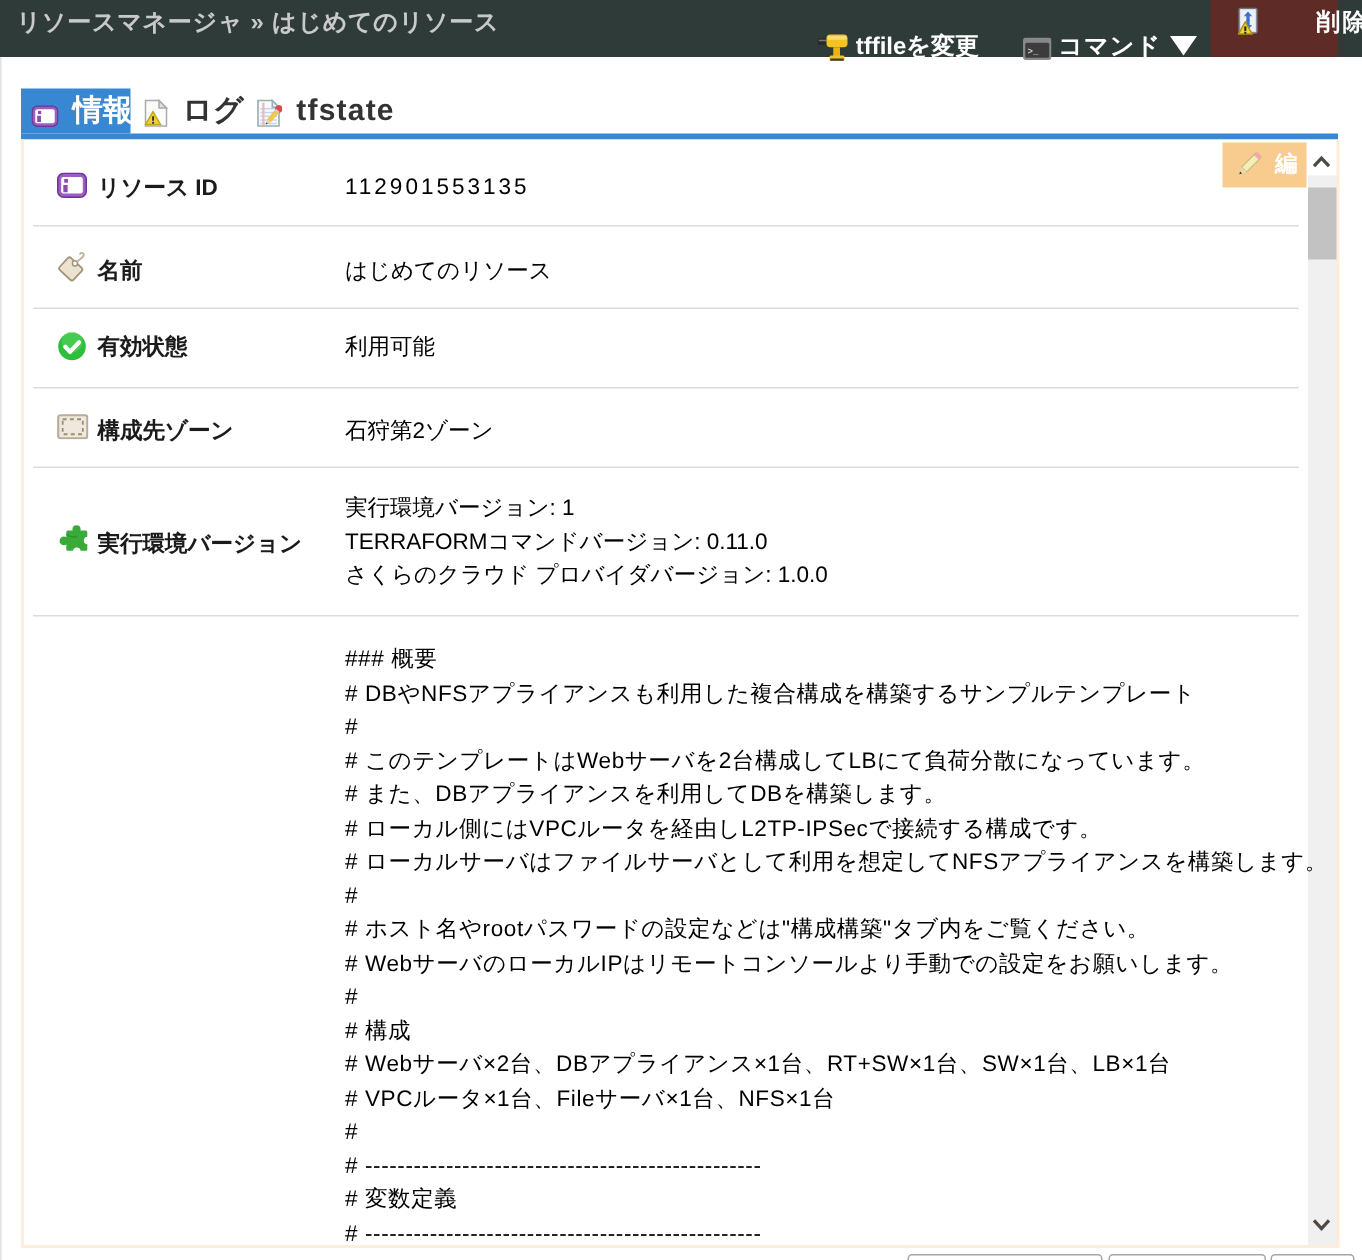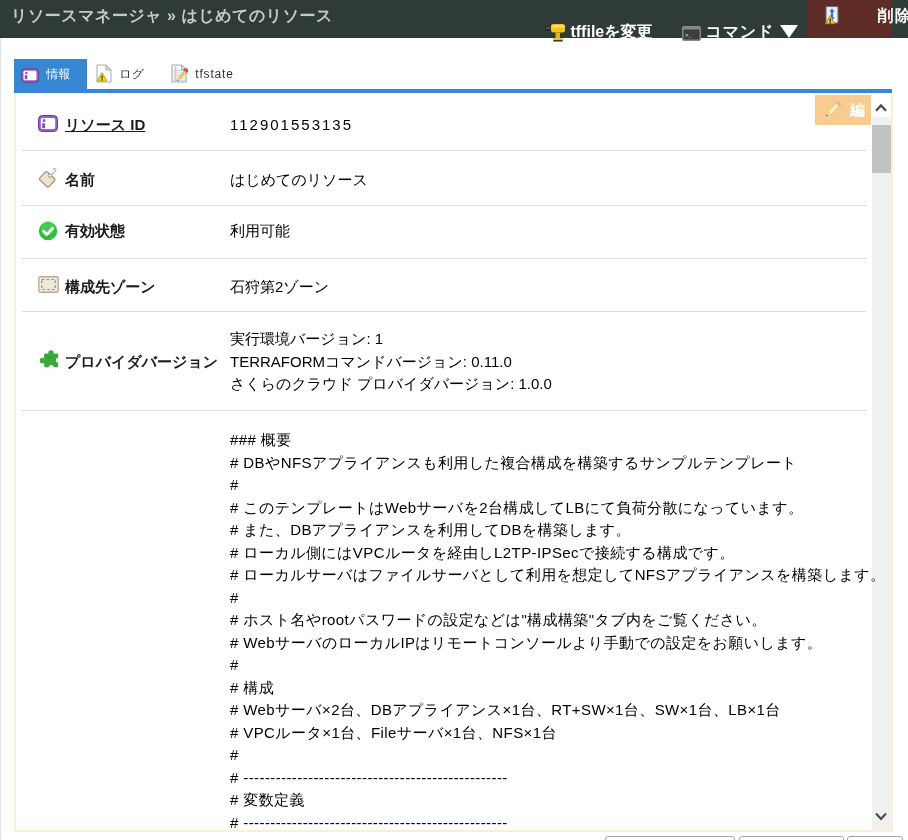--- a/index.html
+++ b/index.html
@@ -9,21 +9,21 @@
 
 #topbar { left:0; top:0; width:908px; height:38px; background:#2f3b38; }
 #title { left:11px; letter-spacing:0.5px; top:0; height:32px; line-height:32px; font-size:16px; font-weight:bold; color:#c9c9c9; }
 .tbbtn { top:16px; height:32px; line-height:32px; font-size:16px; font-weight:bold; color:#ffffff; white-space:nowrap; }
 .tbbtn svg { vertical-align:-4px; }
 #delbtn { left:807px; top:0; width:85px; height:38px; background:#5e2b27; }
 #delbtn .inner { position:absolute; left:16px; top:0; height:32px; line-height:32px; font-size:16px; font-weight:bold; color:#fff; white-space:nowrap; }
 #cmdtri { display:inline-block; width:0; height:0; border-left:9px solid transparent; border-right:9px solid transparent; border-top:13px solid #fff; margin-left:6px; vertical-align:-1px; }
 
 #tab1 { left:14px; top:59px; width:73px; height:30px; background:#3787d3; color:#fff; }
-.tab { font-size:12px; line-height:30px; white-space:nowrap; }
+.tab { font-size:20px; line-height:30px; white-space:nowrap;font-weight:bold; }
 .tab svg { vertical-align:-5px; }
 #tab2 { left:96px; top:59px; height:30px; color:#333; }
 #tab3 { left:171px; top:59px; height:30px; color:#333; }
 #bluebar { left:14px; top:89px; width:878px; height:4px; background:#3787d3; }
 
 #panel { left:14px; top:93px; width:879px; height:739px; background:#fff; border-left:2px solid #fdeeda; border-right:2px solid #fdeeda; border-bottom:2px solid #fdeeda; }
 .sep { left:22px; width:844px; height:1px; background:#dcdcdc; }
 .rowicon { left:38px; width:20px; height:20px; }
 .rowlabel { left:65px; font-size:15px; font-weight:bold; white-space:nowrap; color:#1b1b1b; }
 .rowval { left:230px; font-size:15px; white-space:nowrap; color:#000; }
@@ -117,21 +117,21 @@
 <div id="bluebar" class="abs"></div>
 <div id="panel" class="abs"></div>
 
 <div class="abs rowicon" style="top:115px;">
 <svg width="20" height="17" viewBox="0 0 20 17">
       <rect x="0.5" y="0.5" width="19" height="16" rx="4" fill="#9a5fc0" stroke="#6e3396" stroke-width="1"></rect>
       <rect x="2.8" y="3" width="14.4" height="11" rx="1.5" fill="#fff"></rect>
       <rect x="4.8" y="4.3" width="2.5" height="2.5" fill="#8b4bb0"></rect>
       <path d="M4.2 8.3 h2.9 v4.8 h-2.9 z" fill="#8b4bb0"></path>
     </svg></div>
-<div class="abs rowlabel" style="top:116px;text-decoration:underline;">リソース ID</div>
+<div class="abs rowlabel" style="top:116px;">リソース ID</div>
 <div class="abs rowval" style="top:116px; letter-spacing:2px;">112901553135</div>
 <div class="abs sep" style="top:150px;"></div>
 
 <div class="abs rowicon" style="top:166px;">
 <svg width="22" height="22" viewBox="0 0 22 22">
       <g transform="rotate(43 9 13)">
         <rect x="3" y="7.6" width="12.6" height="11" rx="1.6" fill="#ece2d0" stroke="#a2947a" stroke-width="1.2"></rect>
       </g>
       <circle cx="12" cy="9.6" r="1.7" fill="#fff" stroke="#a2947a" stroke-width="1"></circle>
       <path d="M13.4 8.4 c1.6 -1.7 4 -2.1 4.4 -4.2 c0.3 -1.8 -2.2 -2.4 -2.5 -0.4" stroke="#c2b59c" stroke-width="1.3" fill="none"></path>
@@ -163,21 +163,21 @@
 <svg width="22" height="21" viewBox="0 0 22 21">
       <g>
         <rect x="6.2" y="5.6" width="14" height="13.6" rx="1" fill="#3aaa3a"></rect>
         <circle cx="13" cy="4.9" r="2.7" fill="#3aaa3a"></circle>
         <circle cx="4.6" cy="12.6" r="2.9" fill="#3aaa3a"></circle>
         <circle cx="20.4" cy="12.3" r="2.5" fill="#ffffff"></circle>
         <circle cx="13.2" cy="19.5" r="2.5" fill="#ffffff"></circle>
         <path d="M6.2 8 q4 3 7 1.5" stroke="#2d962d" stroke-width="1" fill="none"></path>
       </g>
     </svg></div>
-<div class="abs rowlabel" style="top:353px;">プロバイダバージョン</div>
+<div class="abs rowlabel" style="top:353px;">実行環境バージョン</div>
 <div class="abs rowval" style="top:328px; line-height:22.5px; white-space:pre;">実行環境バージョン: 1
 TERRAFORMコマンドバージョン: 0.11.0
 さくらのクラウド プロバイダバージョン: 1.0.0</div>
 <div class="abs sep" style="top:410px;"></div>
 
 <div id="bigtext" class="abs">### 概要
 # DBやNFSアプライアンスも利用した複合構成を構築するサンプルテンプレート
 #
 # このテンプレートはWebサーバを2台構成してLBにて負荷分散になっています。
 # また、DBアプライアンスを利用してDBを構築します。

